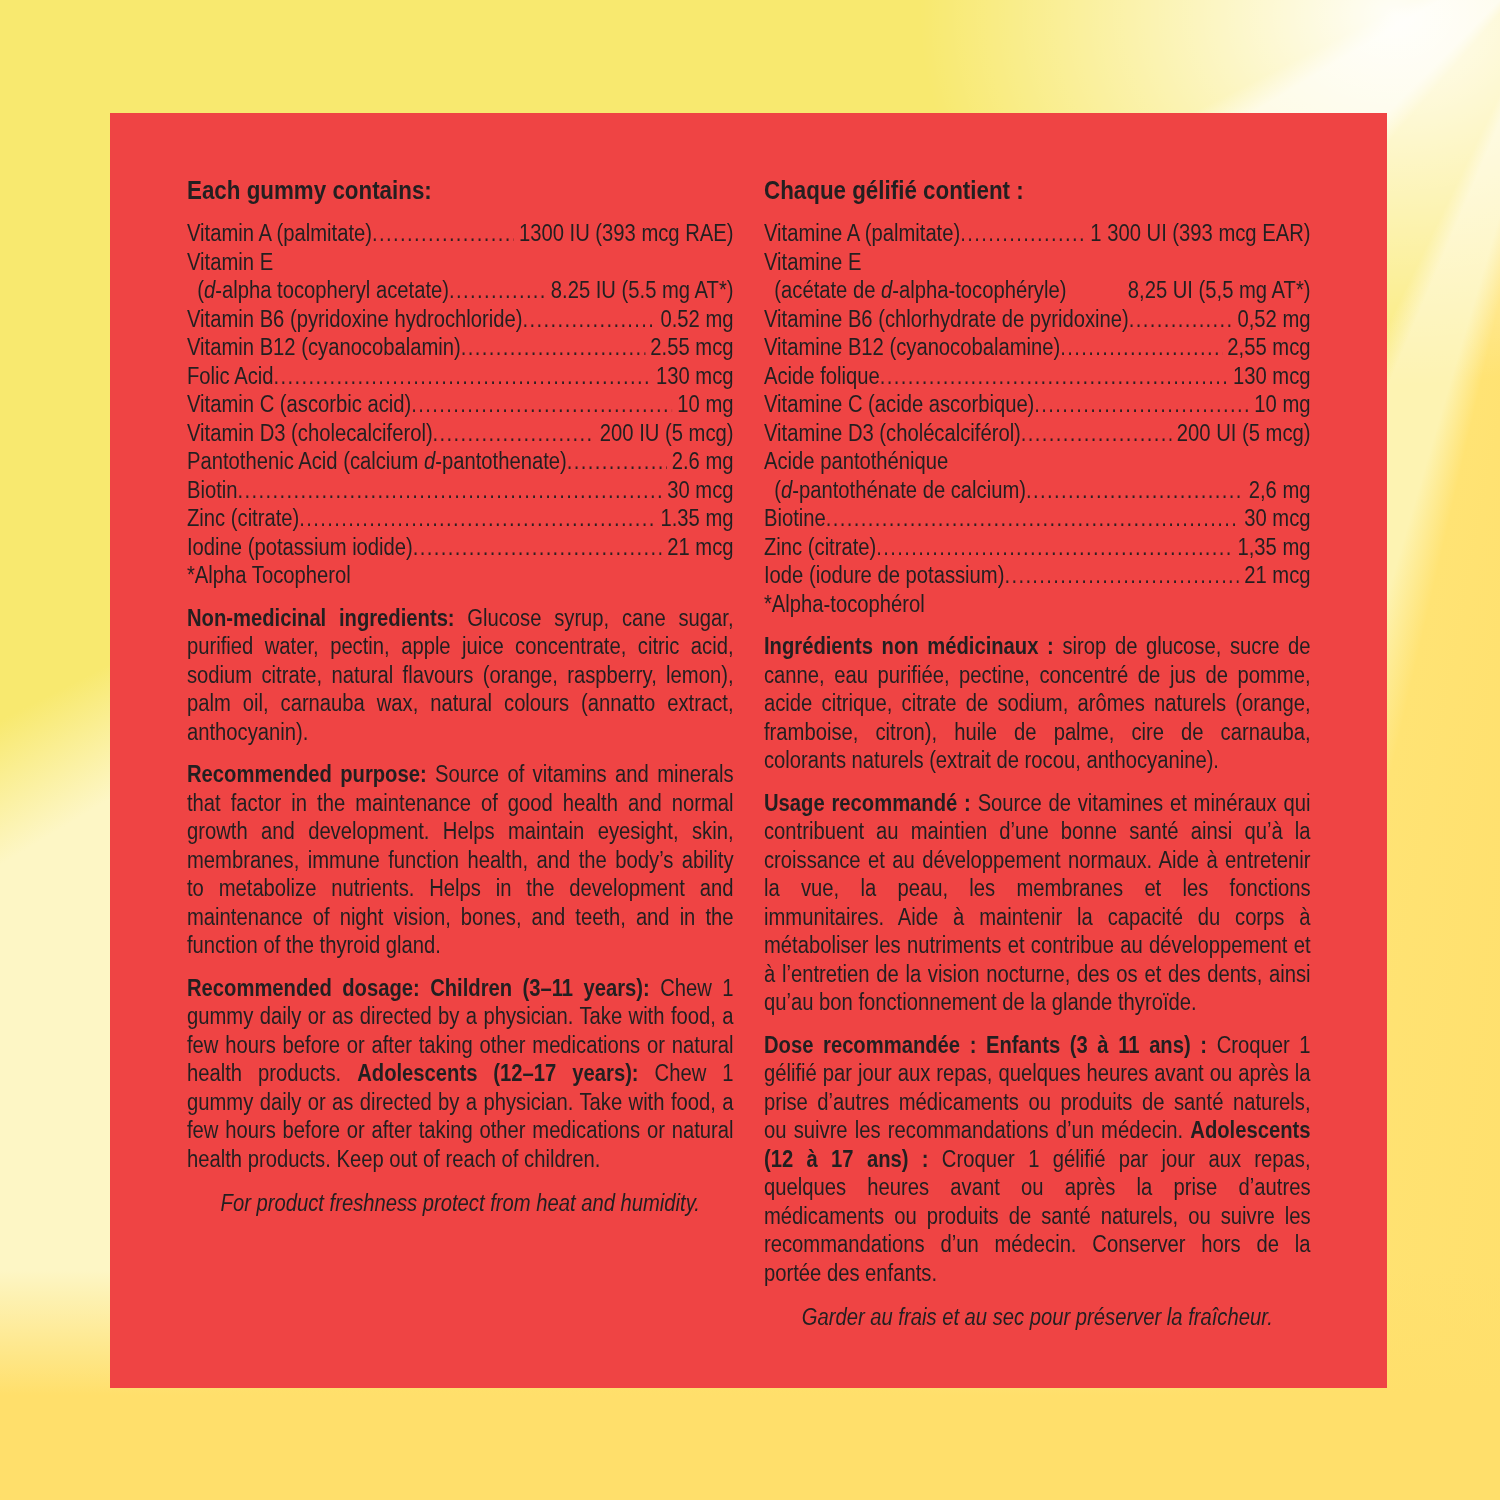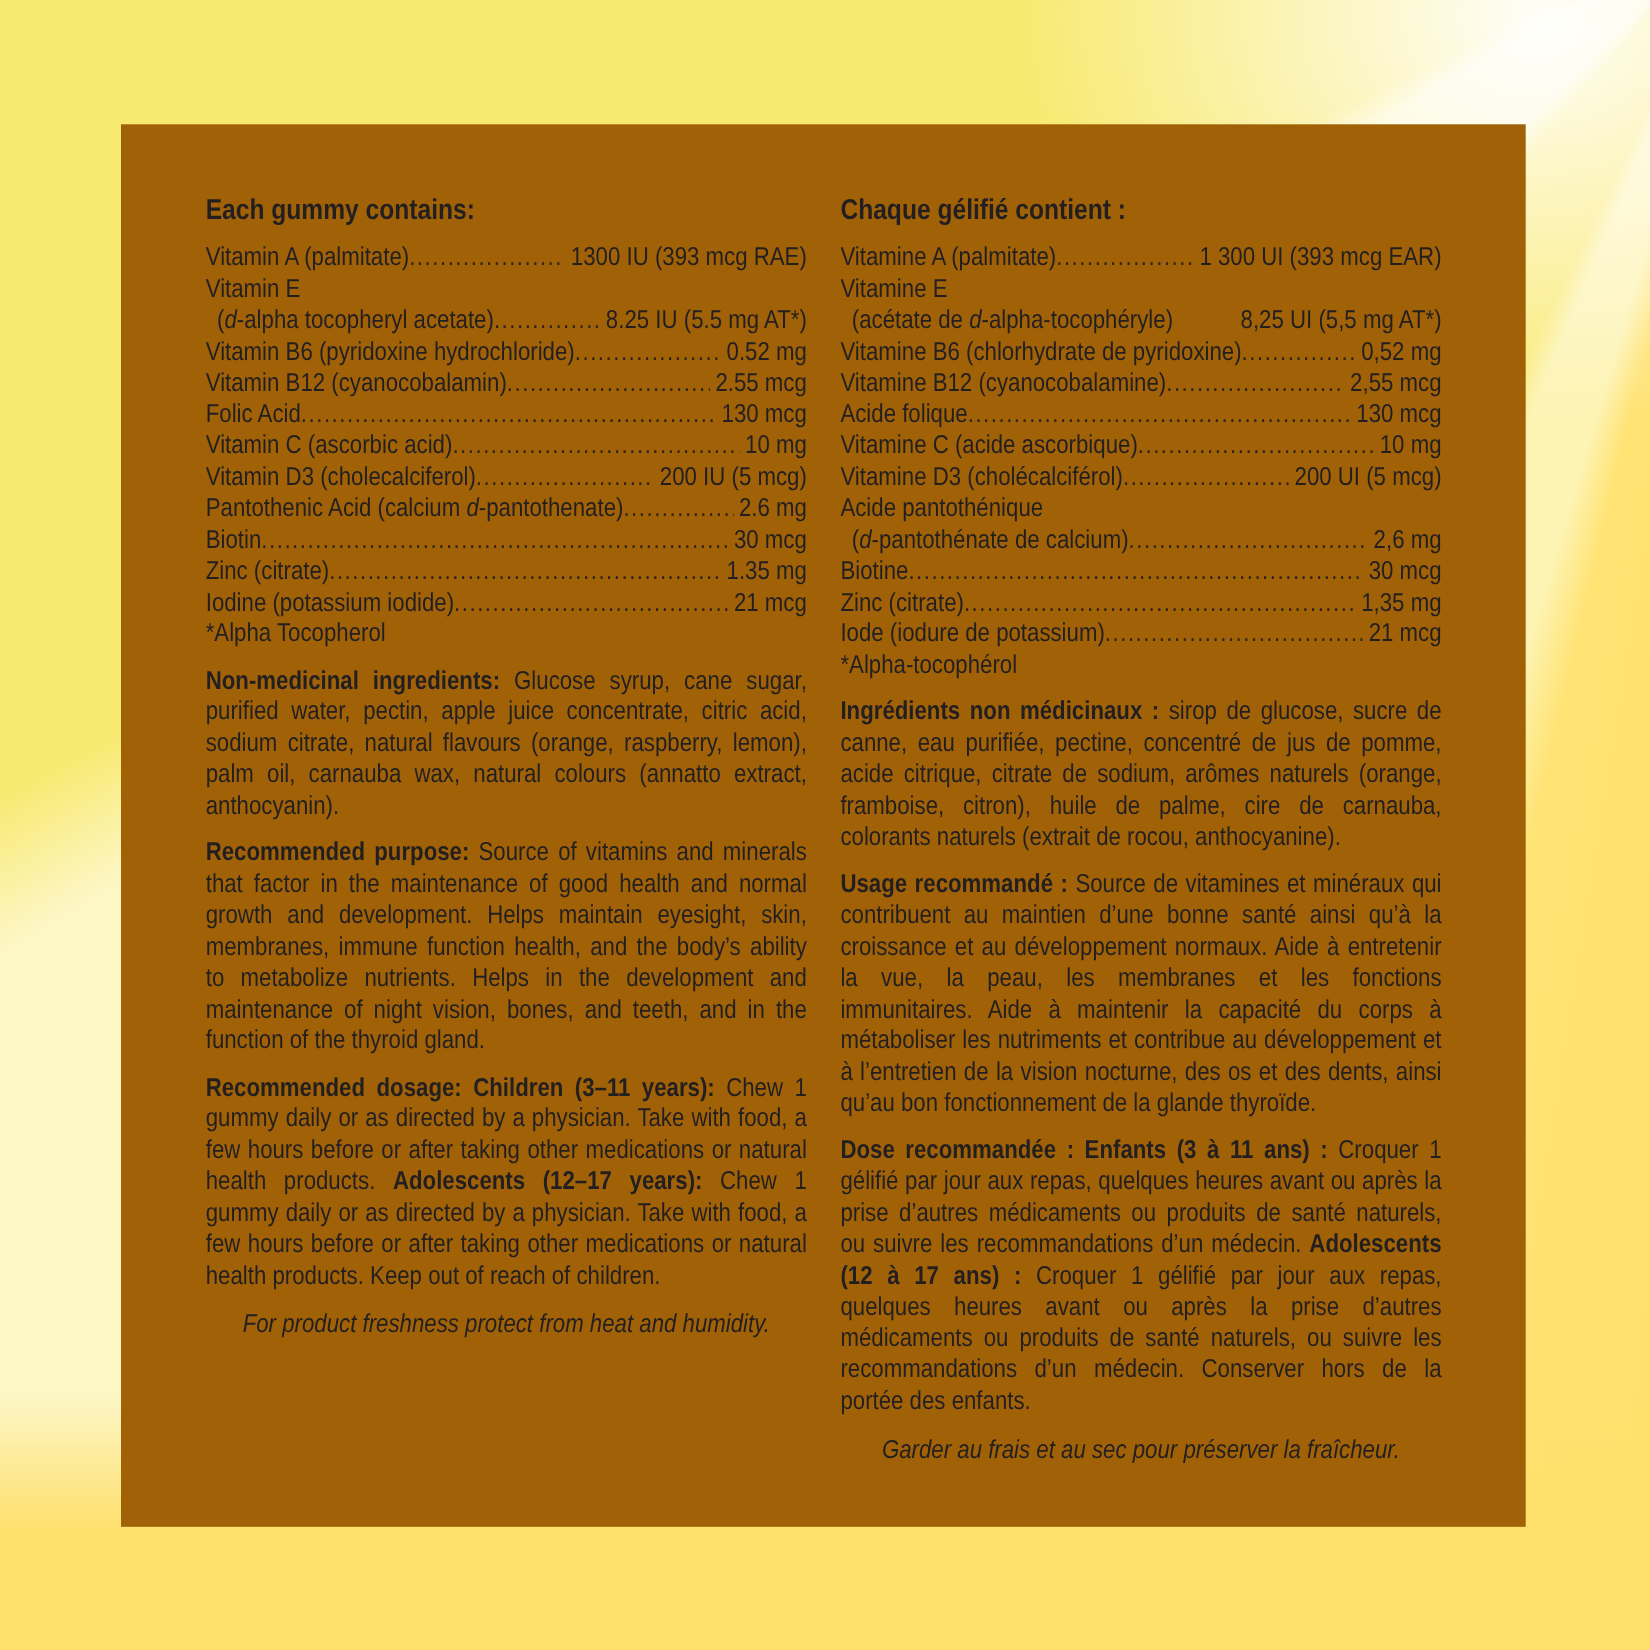--- a/index.html
+++ b/index.html
@@ -14,21 +14,21 @@
       linear-gradient(to top, #FFDF6B 0px, #FFDF6B 105px, rgba(255,223,107,0) 230px),
       conic-gradient(from 180deg at 106% -6%,
         #FFDF6B 0deg, #FFE374 13deg,
         #FDF3B2 16.5deg, #FDF3B2 23deg,
         #FAEA76 26deg, #FAEA76 41deg,
         #FDF6C5 45deg, #FDF6C5 59deg,
         #F8E96F 63deg, #F8E96F 360deg);
   }
   .panel{
     position:absolute;left:110px;top:113px;width:1277px;height:1275px;
-    background:#a16207;box-sizing:border-box;
+    background:#ef4444;box-sizing:border-box;
     padding:62px 77px 0 77px;
     display:flex;gap:30px;
   }
   .col{flex:1 1 0;min-width:0;position:relative;}
   .col-inner{width:116.28%;transform:scaleX(0.86);transform-origin:top left;}
   .col-heading{
     font-size:26px;font-weight:bold;margin:0 0 13px 0;line-height:31px;letter-spacing:0;
   }
   .ing-row{display:flex;align-items:baseline;font-size:23.5px;line-height:28.5px;}
   .ing-row.indent .ing-name{padding-left:12px;}

